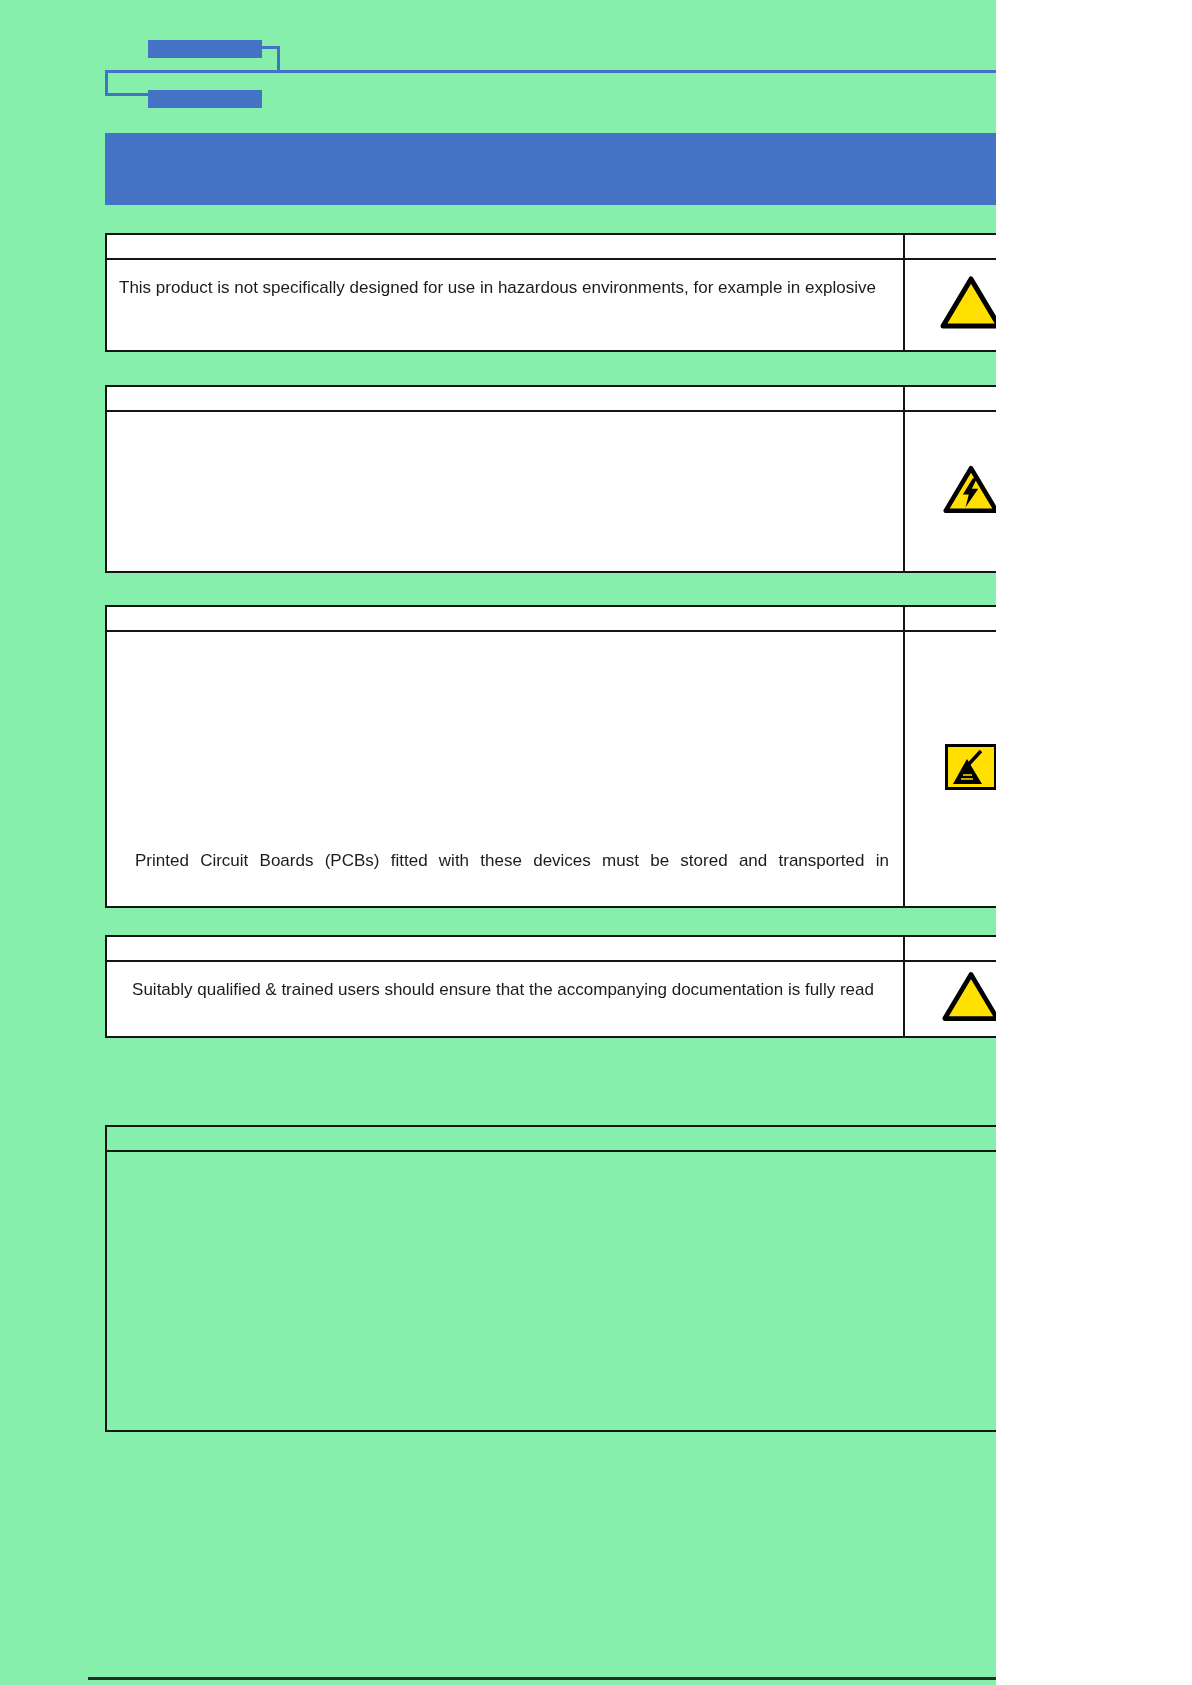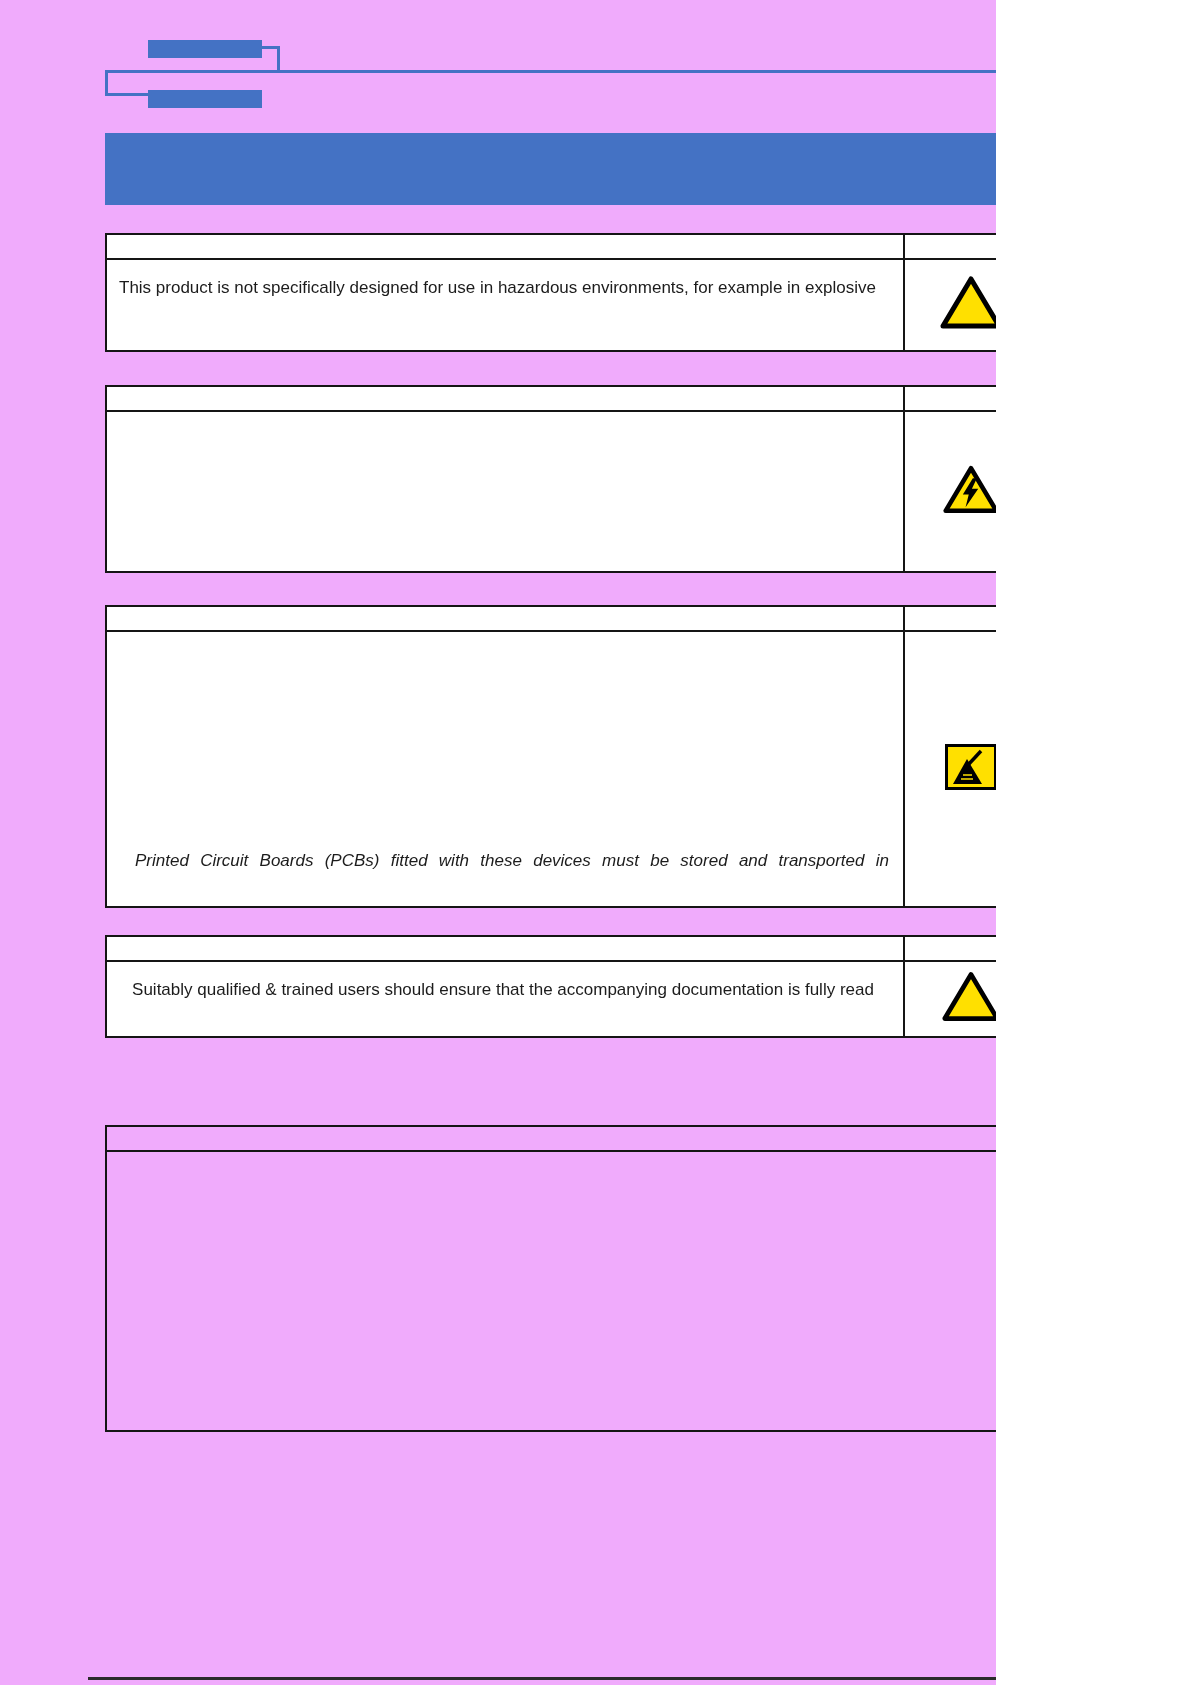--- a/index.html
+++ b/index.html
@@ -1,18 +1,18 @@
 <!DOCTYPE html>
 <html><head>
 <meta charset="utf-8">
 <style>
   * { margin:0; padding:0; box-sizing:border-box; }
   html,body { background:#ffffff; }
   body { font-family:"Liberation Sans","DejaVu Sans",sans-serif; color:#1c1c1c; }
-  .page { position:relative; width:996px; height:1685px; background:#f0abfc; overflow:hidden; }
+  .page { position:relative; width:996px; height:1685px; background:#86efac; overflow:hidden; }
   .abs { position:absolute; }
   .blue { background:#4472C4; }
 
   
   .logo-bar-top    { left:148px; top:40px;  width:114px; height:18px; }
   .logo-step-rh    { left:260px; top:46px;  width:20px;  height:3px; }
   .logo-step-rv    { left:277px; top:46px;  width:3px;   height:27px; }
   .header-rule     { left:105px; top:70px;  width:935px; height:3px; }
   .logo-step-lv    { left:105px; top:70px;  width:3px;   height:26px; }
   .logo-step-lh    { left:105px; top:93px;  width:47px;  height:3px; }
@@ -21,21 +21,21 @@
   
   .banner { left:105px; top:133px; width:935px; height:72px; display:flex; align-items:center; padding:0 16px; color:#ffffff; font-size:26px; font-weight:bold; }
 
   
   .wtable { position:absolute; left:105px; width:935px; border:2px solid #151515; background:#ffffff; }
   .wt-divider { position:absolute; top:0; bottom:0; right:133px; width:2px; background:#151515; }
   .wt-header { height:25px; border-bottom:2px solid #151515; font-size:15px; font-weight:bold; padding:3px 10px; }
   .wt-body { position:relative; display:flex; width:100%; }
   .wt-text { flex:1; padding:17px 16px 0 12px; font-size:17px; line-height:1.32; }
   .wt-text.bottom { display:flex; flex-direction:column; justify-content:flex-end; padding-bottom:34px; padding-left:28px; padding-right:14px; }
-  .wt-text.bottom p { text-align:justify; text-align-last:justify;font-style:italic; }
+  .wt-text.bottom p { text-align:justify; text-align-last:justify; }
   .wt-icon-cell { width:135px; display:flex; align-items:center; justify-content:center; }
 
   
   .notebox { position:absolute; left:105px; top:1125px; width:935px; height:307px; border:2px solid #151515; }
   .nb-header { height:25px; border-bottom:2px solid #151515; font-size:15px; font-weight:bold; padding:3px 10px; }
   .nb-body { padding:14px 12px; font-size:17px; }
 
   .footer-rule { left:88px; top:1677px; width:1104px; height:3px; background:#2b2b2b; }
 </style>
 </head>

